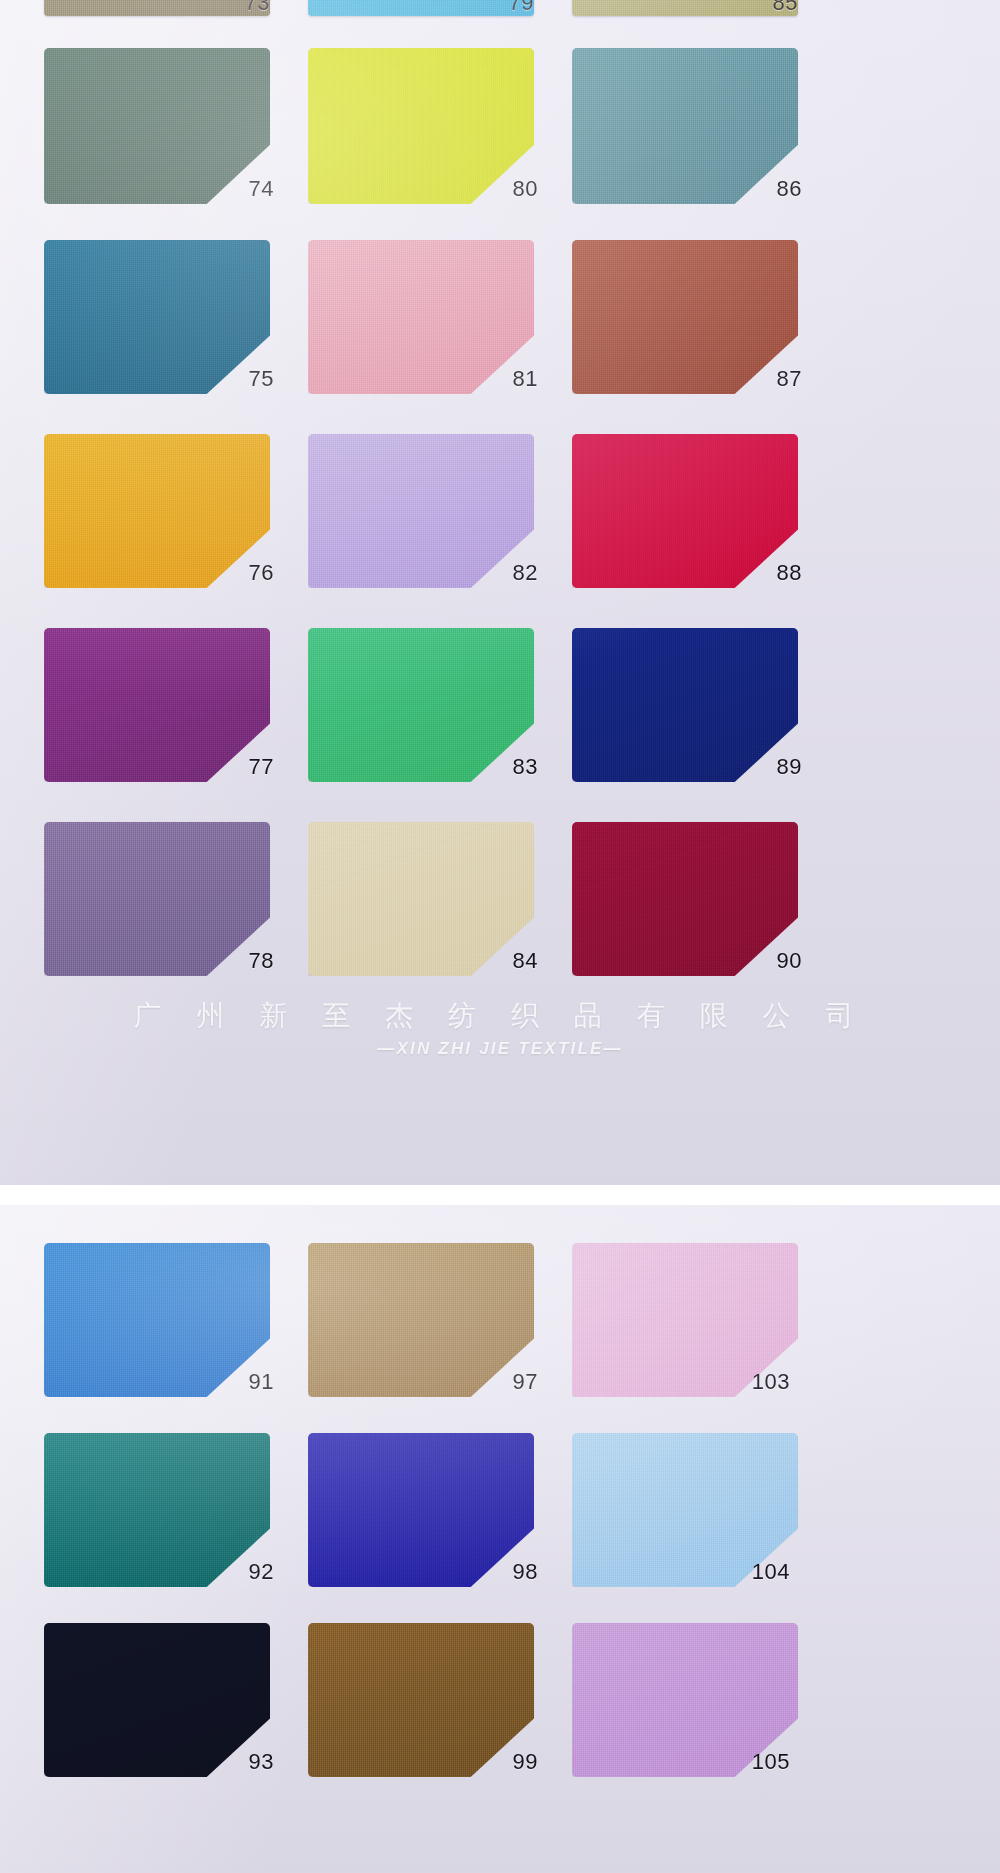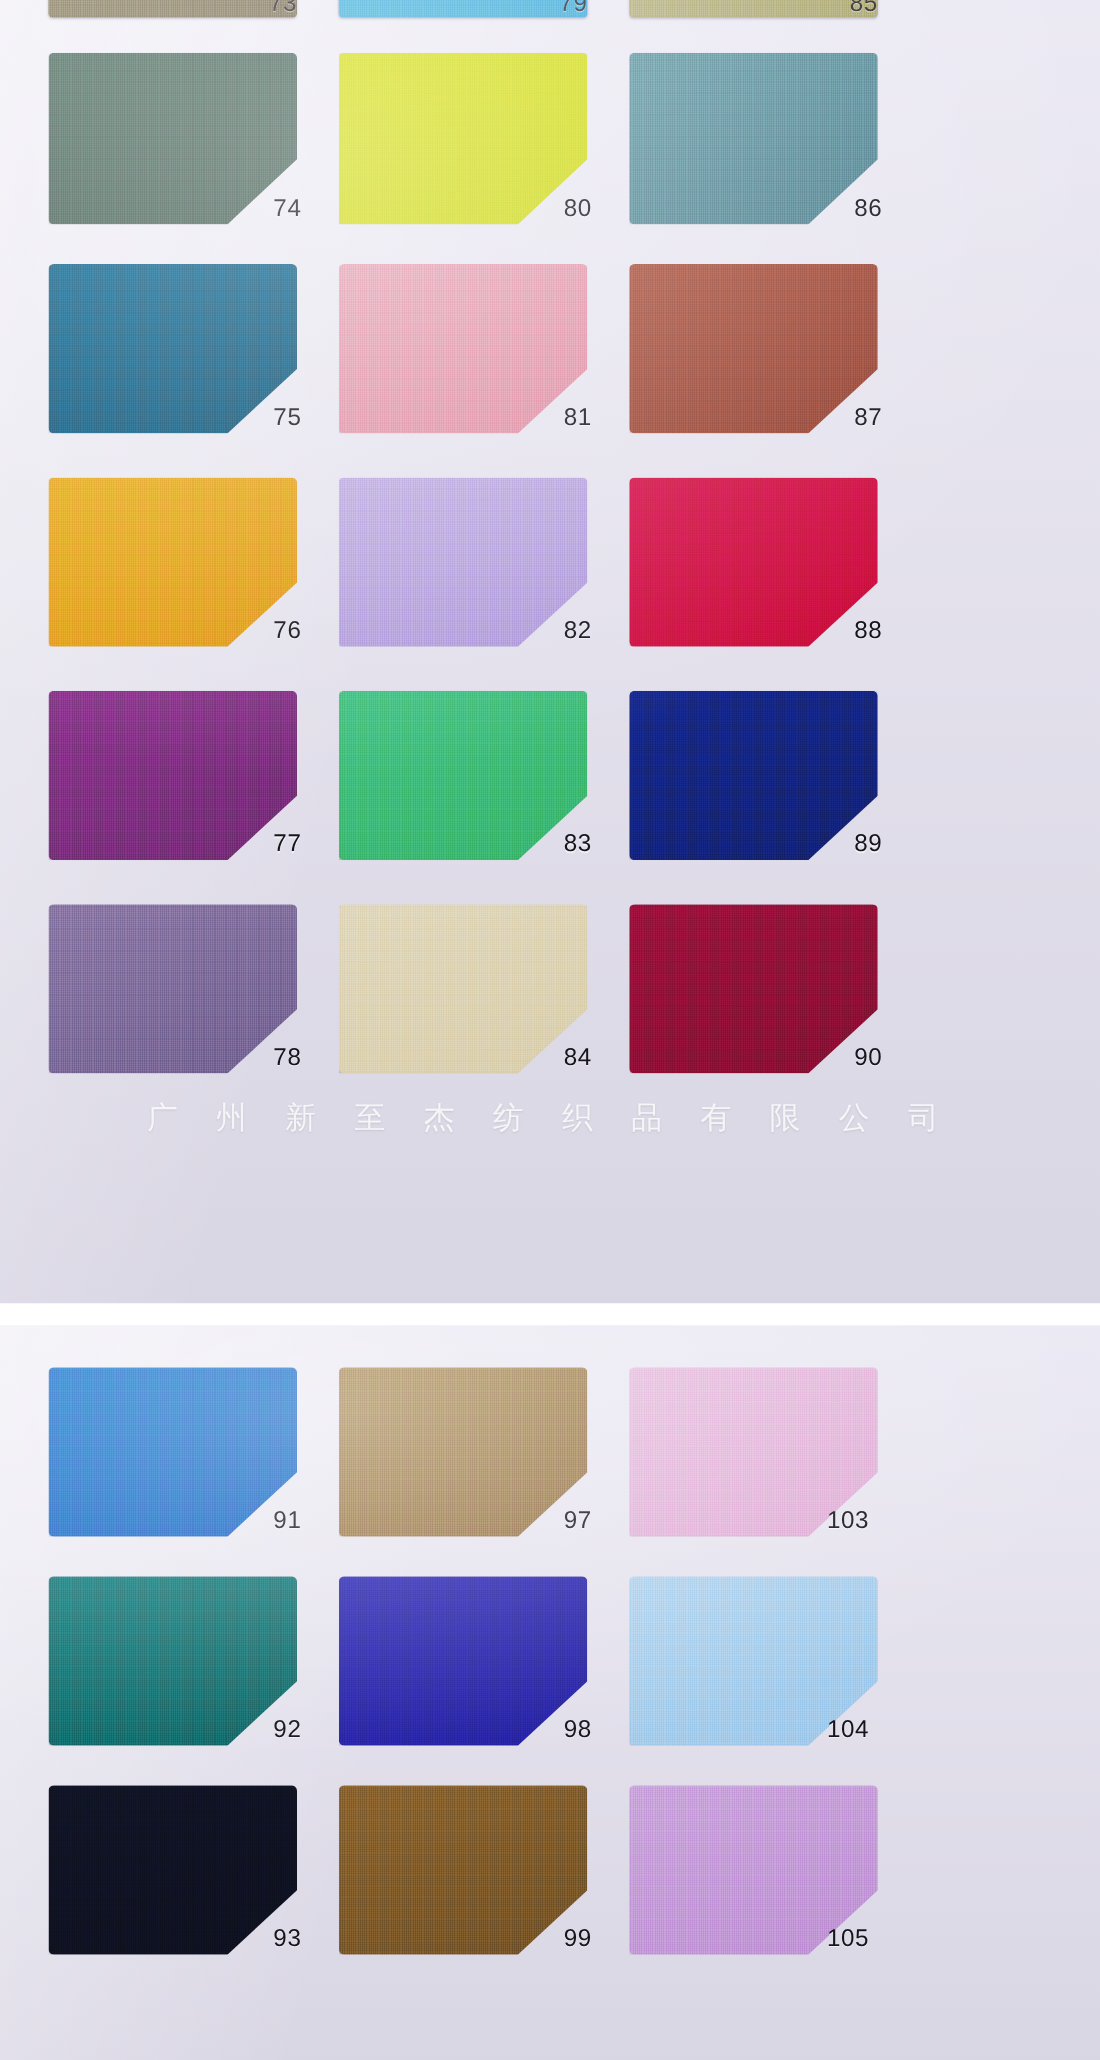--- a/index.html
+++ b/index.html
@@ -154,20 +154,21 @@
         </div>
         <div class="num" style="left: 478px; top: 950px; width: 60px;">84</div>
         <div class="swatch" style="left: 572px; top: 822px; width: 226px; height: 154px; background: rgb(143, 17, 55);">
           <div class="weave"></div>
         </div>
         <div class="num" style="left: 742px; top: 950px; width: 60px;">90</div>
       </div>
 
     <div id="watermark">
       <div id="wm-cn">广 州 新 至 杰 纺 织 品 有 限 公 司</div>
+      <div id="wm-en">—XIN ZHI JIE TEXTILE—</div>
     </div>
   </div>
 
   <div id="gap-strip"></div>
 
   <div class="card" id="card-bottom">
     <div id="bottom-swatches">
         <div class="swatch" style="left: 44px; top: 38px; width: 226px; height: 154px; background: rgb(27, 111, 202);">
           <div class="weave"></div>
         </div>

